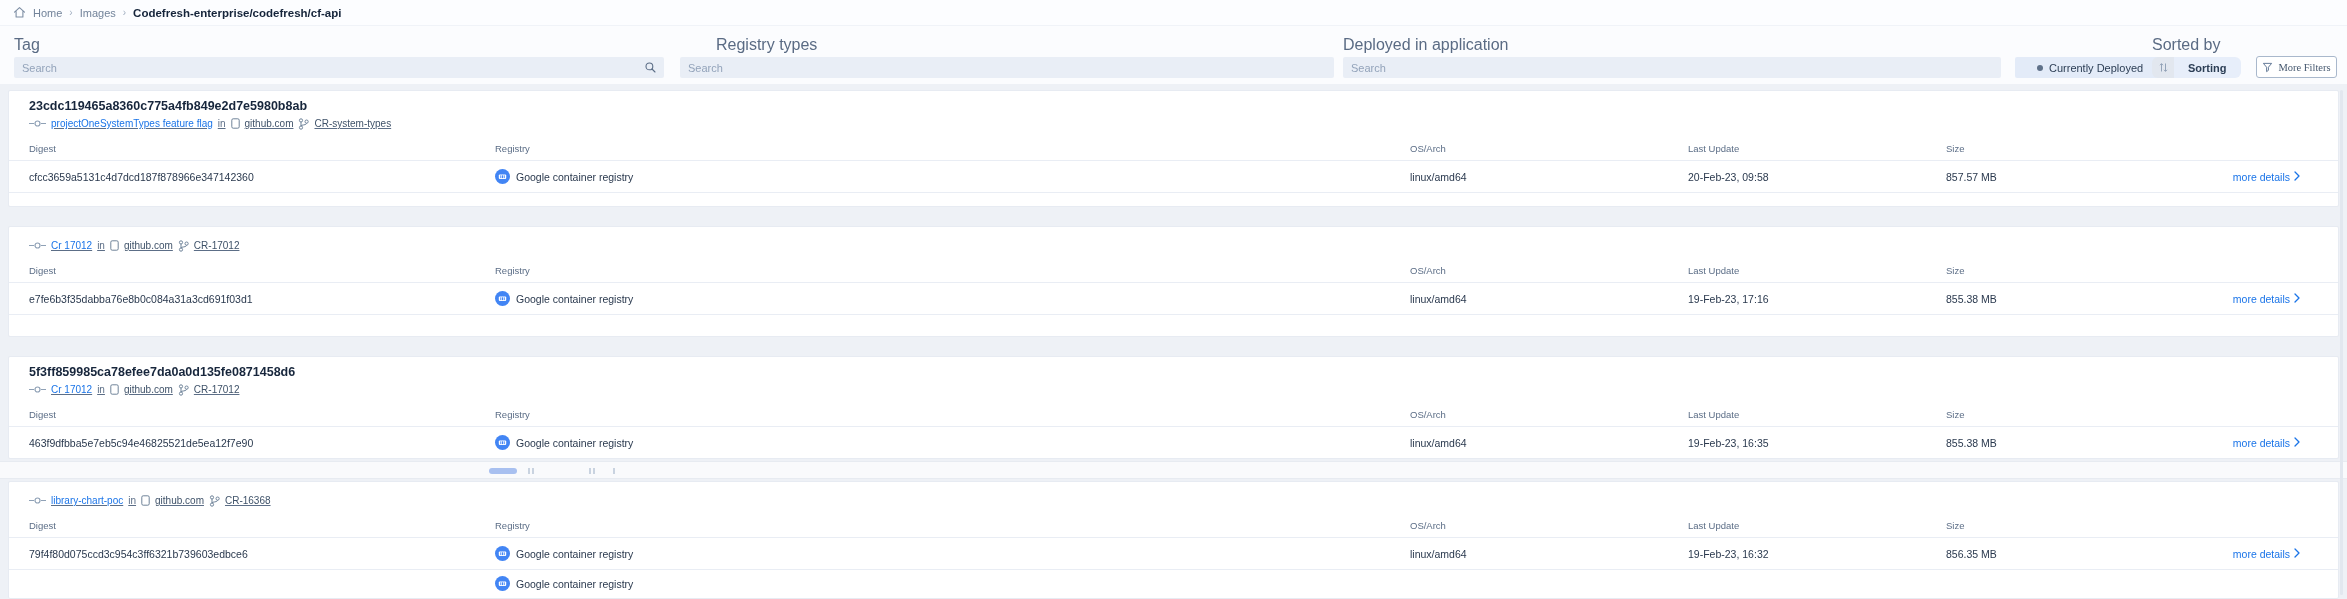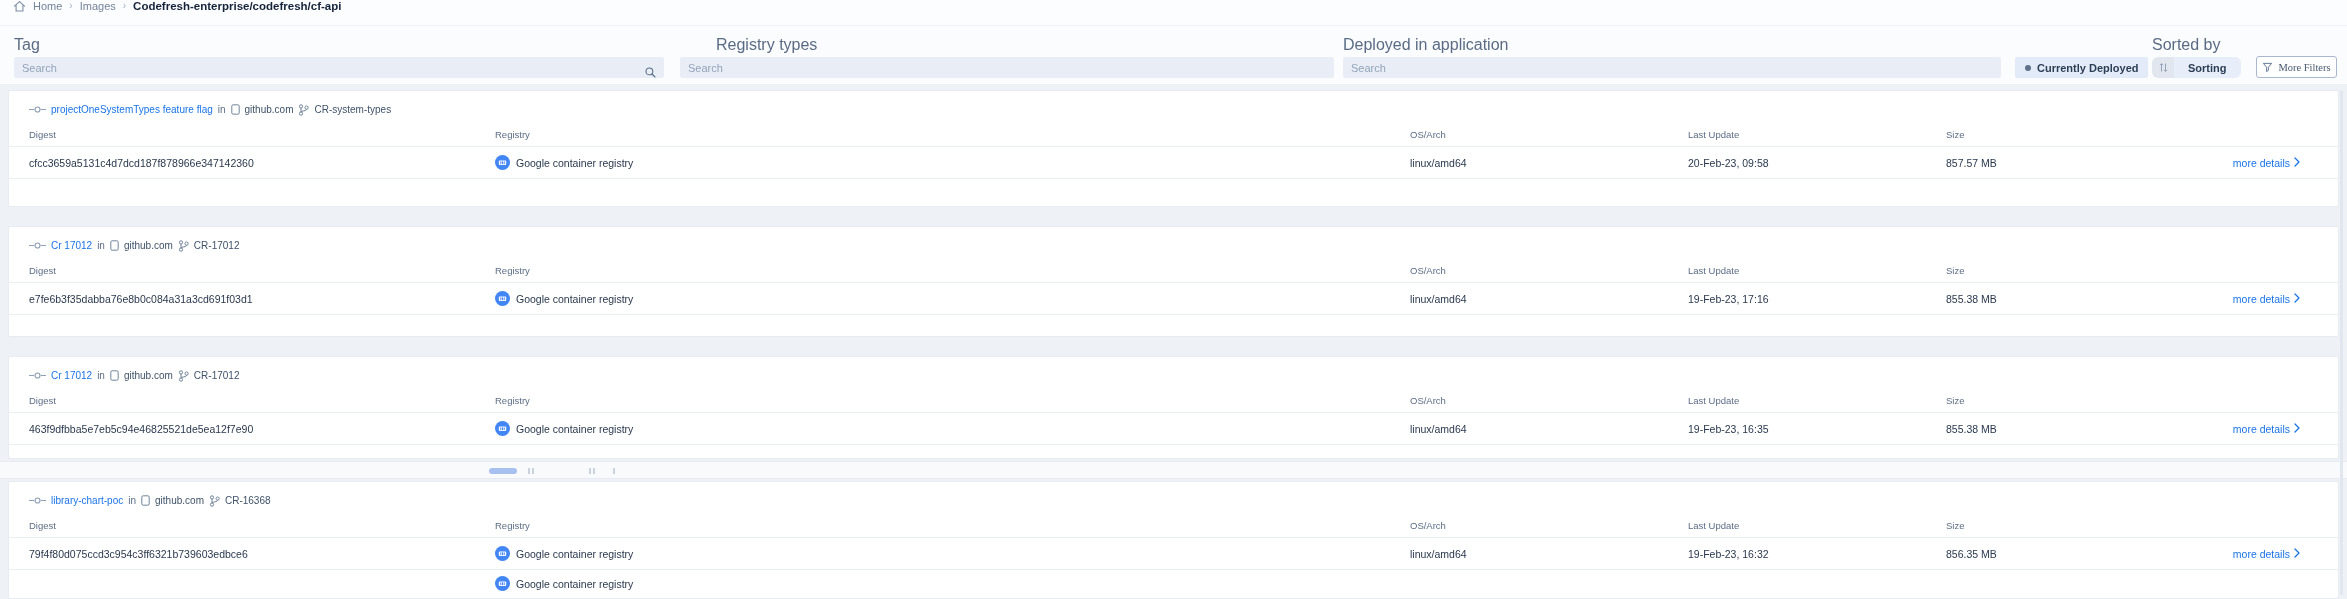--- a/index.html
+++ b/index.html
@@ -5,44 +5,44 @@
   * { box-sizing: border-box; }
   html,body { margin:0; padding:0; }
   body {
     width:2347px; height:599px; overflow:hidden; position:relative;
     background:#fbfcfe; font-family:"Liberation Sans", sans-serif;
     -webkit-font-smoothing:antialiased;
   }
   
   .breadcrumb-bar{
     position:absolute; top:0; left:0; right:0; height:26px;
-    display:flex; align-items:flex-start; gap:7px; padding-left:13px;
+    display:flex; align-items:center; gap:7px; padding-left:13px;
     background:#fcfdff; border-bottom:1px solid #f0f3f8;
     font-size:11px; color:#72839a;
   }
   .crumb{ color:#72839a; text-decoration:none; cursor:pointer; }
   .crumb-sep{ color:#a3b0c2; font-size:10px; }
   .crumb-current{ color:#15243a; font-weight:700; font-size:11.5px; }
   
   .filter-label{ position:absolute; top:36px; font-size:16px; color:#5a6b84; }
   .input-wrap{
     position:absolute; top:57px; height:21px; background:#e9eef6; border-radius:2px;
-    display:flex; align-items:flex-end;
+    display:flex; align-items:center;
   }
   .input-wrap input{
     flex:1; height:100%; background:transparent; border:none; outline:none;
     font-family:"Liberation Sans",sans-serif; font-size:11px; color:#3c4e66; padding:0 8px;
   }
   .input-wrap input::placeholder{ color:#93a3ba; }
   .mag{ margin-right:8px; flex:none; display:flex; }
   .chip{
     position:absolute; left:2015px; top:57px; height:21px;
     background:#e3ebf8; border-radius:2px; cursor:pointer;
-    display:inline-flex; align-items:center; gap:6px; padding:0 10px;
-    font-size:11px; font-weight:700; color:#2c3e55;
+    display:inline-flex; align-items:center; gap:6px; padding:0 22px;
+    font-size:11px; font-weight:400; color:#2c3e55;
   }
   .chip-dot{ width:6px; height:6px; border-radius:50%; background:#5f7189; }
   .sorting{
     position:absolute; left:2152px; top:57px; height:21px;
     display:flex; border-radius:6px; overflow:hidden; cursor:pointer;
   }
   .sort-ic{ width:22px; background:#e2e7ef; display:flex; align-items:center; justify-content:center; }
   .sort-tx{ background:#e7eefa; display:flex; align-items:center; padding:0 14px; font-size:11px; font-weight:700; color:#2c3e55; }
   .morefilters{
     position:absolute; left:2256px; top:56px; height:22px; width:81px;
@@ -50,21 +50,21 @@
     display:flex; align-items:center; justify-content:center; gap:5px;
     font-size:10.5px; color:#46586f;font-family:Liberation Serif, serif;
   }
   
   .content-bg{ position:absolute; left:0; top:84px; right:0; bottom:0; background:#eef1f6; }
   .card{
     position:absolute; left:8px; width:2331px; background:#fff;
     border:1px solid #e7ebf2; border-radius:2px; padding-top:8px; overflow:hidden;
   }
   .card-title{ margin:0 0 0 20px; font-size:12.5px; font-weight:700; color:#17263c; line-height:14px; }
-  .sub{ margin:4px 0 0 20px; height:13px; display:flex; align-items:center; gap:5px; font-size:10px; color:#5c6e87; }
+  .sub{ margin:4px 0 0 20px; height:13px; display:flex; align-items:center; gap:5px; font-size:10px; color:#5c6e87;text-decoration:underline; }
   .commit-link{ color:#1a74e8; cursor:pointer; }
   .meta{ color:#3f5269; }
   .grid{
     display:grid; grid-template-columns:466px 915px 278px 258px 1fr auto;
     align-items:center; padding:0 38px 0 20px;
   }
   .thead{ margin-top:7px; height:24px; border-bottom:1px solid #e9edf4; font-size:9.5px; color:#5b6d86; }
   .trow{ height:32px; border-bottom:1px solid #e9edf4; font-size:10.5px; color:#2a394e; }
   .trow.partial{ border-bottom:none; align-items:start; padding-top:6px; height:30px; }
   .regcell{ display:flex; align-items:center; gap:6px; }
@@ -139,20 +139,21 @@
     <svg width="11" height="11" viewBox="0 0 12 12">
         <path d="M1.5 1.5 h9 l-3.5 4.2 v3.4 l-2 1.4 v-4.8 Z" fill="none" stroke="#58708f" stroke-width="1" stroke-linejoin="round"></path>
       </svg>
   </span>
   <span>More Filters</span>
 </div>
 
 <div class="content-bg"></div>
 <div id="cards">
     <div class="card" style="top: 90px; height: 117px;">
+    <div class="card-title">23cdc119465a8360c775a4fb849e2d7e5980b8ab</div>
     <div class="sub">
       <span>
           <svg width="17" height="11" viewBox="0 0 17 11">
             <line x1="0" y1="5.5" x2="5" y2="5.5" stroke="#8fa1b6" stroke-width="1.2"></line>
             <circle cx="8.5" cy="5.5" r="2.5" fill="none" stroke="#8fa1b6" stroke-width="1.2"></circle>
             <line x1="12" y1="5.5" x2="17" y2="5.5" stroke="#8fa1b6" stroke-width="1.2"></line>
           </svg>
         </span>
       <span class="commit-link">projectOneSystemTypes feature flag</span>
       <span>in</span>
@@ -265,20 +266,21 @@
         <span>more details</span>
           <span>
             <svg width="6" height="10" viewBox="0 0 6 10">
               <path d="M1 1 L5 5 L1 9" fill="none" stroke="#1a74e8" stroke-width="1.3" stroke-linecap="round" stroke-linejoin="round"></path>
             </svg>
           </span>
       </span>
       </div>
     </div>
     <div class="card" style="top: 356px; height: 103px;">
+    <div class="card-title">5f3ff859985ca78efee7da0a0d135fe0871458d6</div>
     <div class="sub">
       <span>
           <svg width="17" height="11" viewBox="0 0 17 11">
             <line x1="0" y1="5.5" x2="5" y2="5.5" stroke="#8fa1b6" stroke-width="1.2"></line>
             <circle cx="8.5" cy="5.5" r="2.5" fill="none" stroke="#8fa1b6" stroke-width="1.2"></circle>
             <line x1="12" y1="5.5" x2="17" y2="5.5" stroke="#8fa1b6" stroke-width="1.2"></line>
           </svg>
         </span>
       <span class="commit-link">Cr 17012</span>
       <span>in</span>

